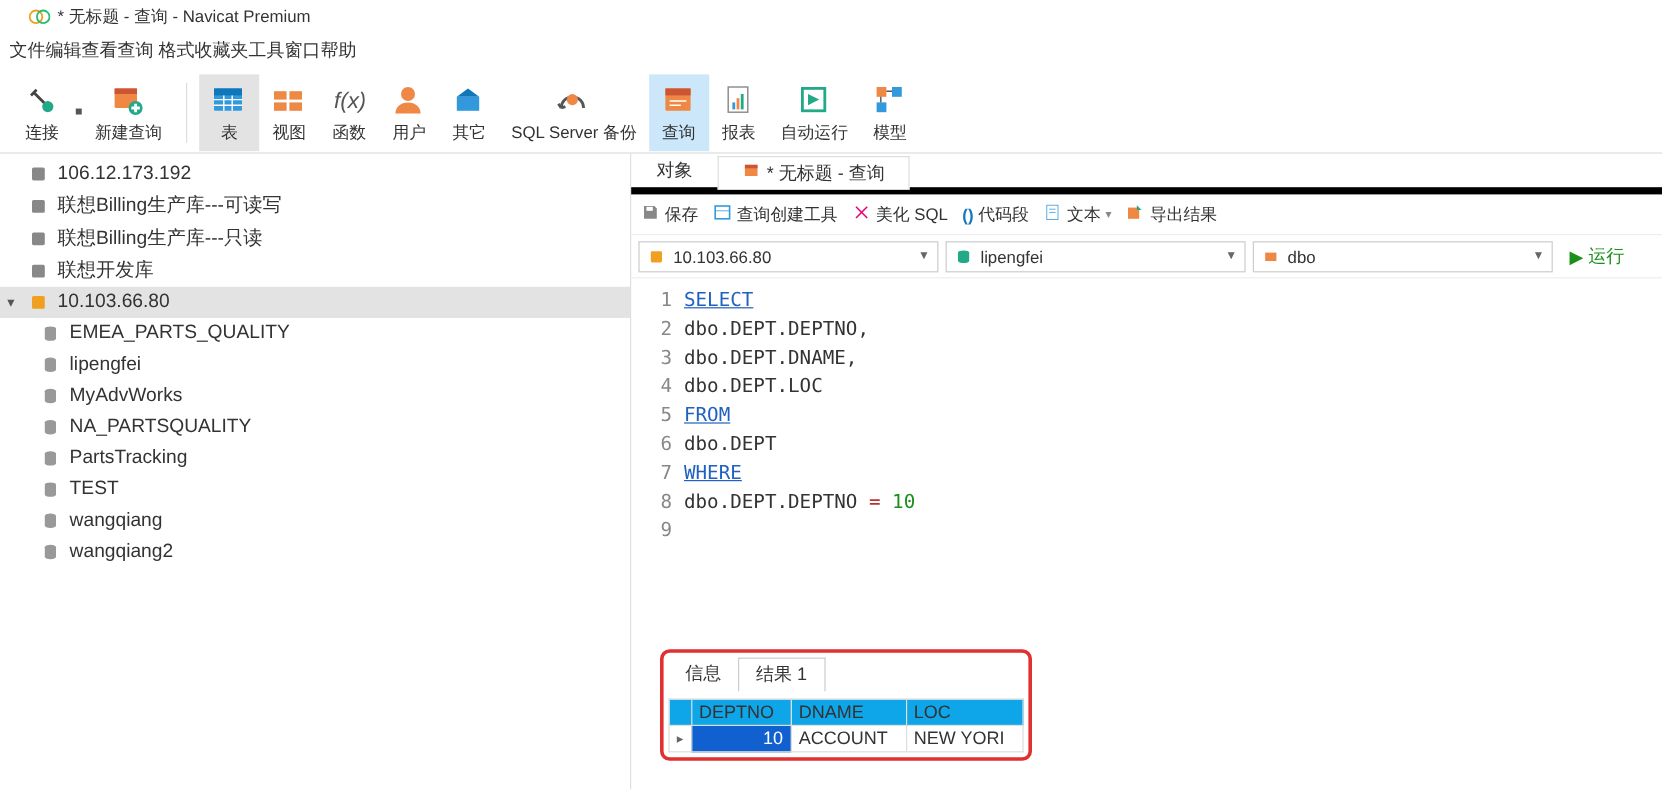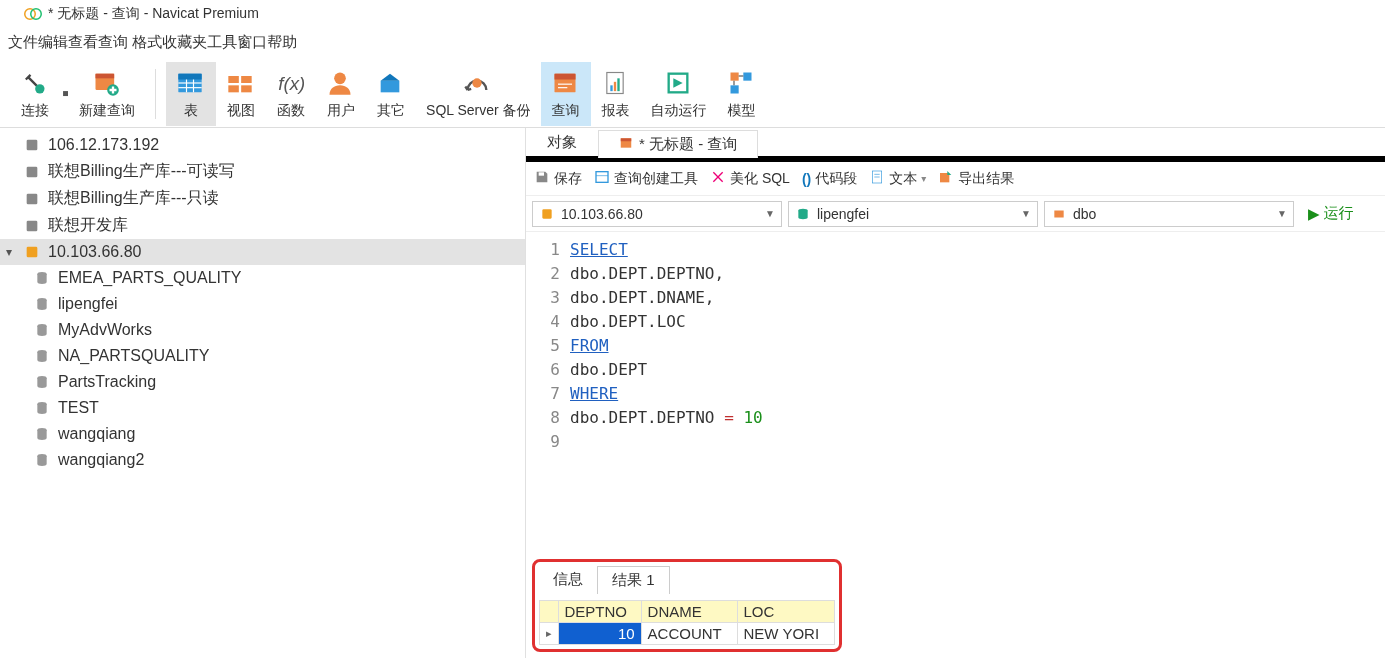--- a/index.html
+++ b/index.html
@@ -47,26 +47,26 @@
   .run-btn { display: flex; align-items: center; gap: 4px; color: #1a8f1a; cursor: pointer; font-size: 15px; margin-left: 8px; }
   
   .editor { padding: 6px 0; font-family: Consolas, monospace; font-size: 16px; line-height: 1.5; flex-shrink: 0; }
   .ed-line { display: flex; }
   .ed-ln { width: 44px; text-align: right; padding-right: 10px; color: #888; user-select: none; }
   .ed-code { flex: 1; white-space: pre; }
   .kw { color: #2060c0; font-weight: 500; text-decoration: underline; }
   .num { color: #1a8f1a; }
   .op { color: #c03030; }
   
-  .result-panel { border: 3px solid #e03030; border-radius: 8px; margin: 6px; margin-top: auto; padding: 4px; width: 310px; }
+  .result-panel { border: 3px solid #e03030; border-radius: 8px; margin: 24px; margin-top: auto; padding: 4px; width: 310px; }
   .result-tabs { display: flex; }
   .rtab { padding: 4px 14px; font-size: 15px; cursor: pointer; }
   .rtab.active { border: 1px solid #ccc; border-bottom: none; background: #fff; }
   .result-table { margin-top: 6px; width: 100%; border-collapse: collapse; font-size: 15px; }
-  .result-table th { text-align: left; padding: 2px 6px; font-weight: normal; background: #fef9c3; border: 1px solid #ddd; }
+  .result-table th { text-align: left; padding: 2px 6px; font-weight: normal; background: #0ea5e9; border: 1px solid #ddd; }
   .result-table td { padding: 2px 6px; border: 1px solid #ddd; }
   .result-table td.selcell { background: #1060d0; color: #fff; text-align: right; }
   .row-ptr { width: 10px; font-size: 11px; color: #666; }
 </style>
 </head>
 <body>
 
 <div class="title-bar">
   <span class="logo">
     <svg viewBox="0 0 24 24" width="18" height="18">

